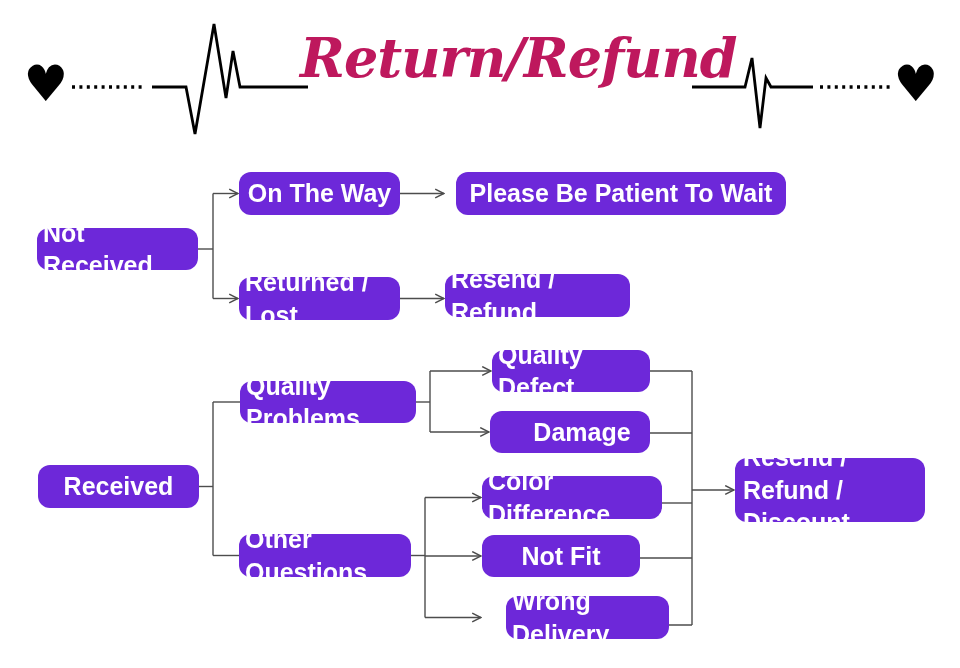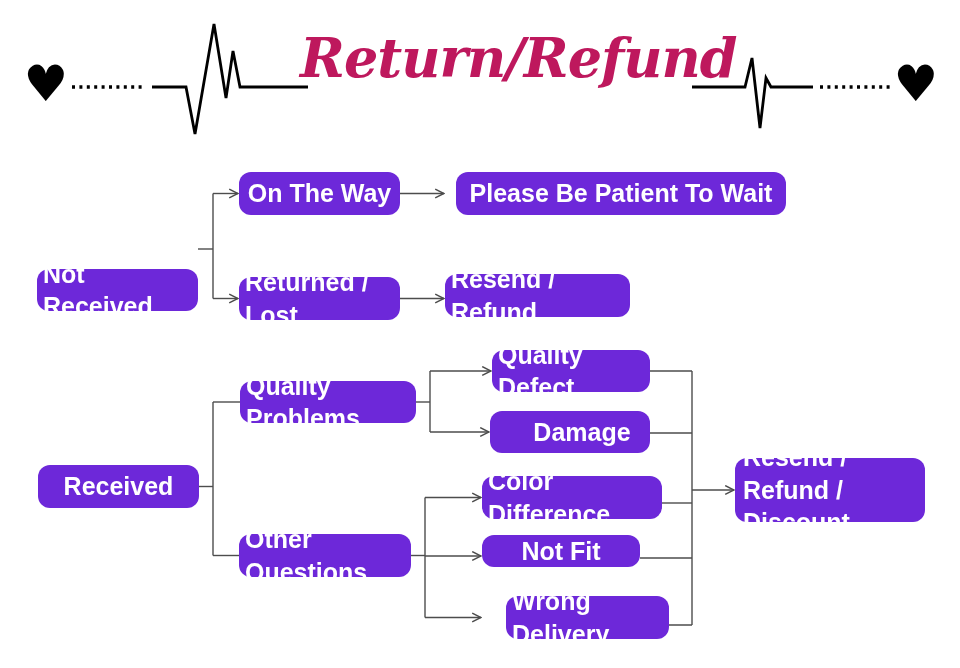--- a/index.html
+++ b/index.html
@@ -27,32 +27,32 @@
   .title {
     position: absolute; z-index: 2;
     left: 300px; top: 26px; width: 400px;
     text-align: center;
     font-family: "DejaVu Serif", serif;
     font-style: italic; font-weight: bold;
     font-size: 54px; color: #be185d;
     letter-spacing: -1px; white-space: nowrap;
   }
   
-  #n0  { left: 37px;  top: 228px; width: 161px; height: 42px; margin-top: 41px; }
+  #n0  { left: 37px;  top: 228px; width: 161px; height: 42px; }
   #n1  { left: 239px; top: 172px; width: 161px; height: 43px; }
   #n2  { left: 456px; top: 172px; width: 330px; height: 43px; }
   #n3  { left: 239px; top: 277px; width: 161px; height: 43px; }
   #n4  { left: 445px; top: 274px; width: 185px; height: 43px; }
   #n5  { left: 38px;  top: 465px; width: 161px; height: 43px; }
   #n6  { left: 240px; top: 381px; width: 176px; height: 42px; }
   #n7  { left: 239px; top: 534px; width: 172px; height: 43px; }
   #n8  { left: 492px; top: 350px; width: 158px; height: 42px; }
   #n9  { left: 490px; top: 411px; width: 160px; height: 42px; padding-left: 30px; }
   #n10 { left: 482px; top: 476px; width: 180px; height: 43px; }
-  #n11 { left: 482px; top: 535px; width: 158px; height: 32px; }
+  #n11 { left: 482px; top: 535px; width: 158px; height: 42px; }
   #n12 { left: 506px; top: 596px; width: 163px; height: 43px; }
   #n13 { left: 735px; top: 458px; width: 190px; height: 64px; padding: 0 8px; }
 </style>
 </head>
 <body>
 
 <div class="stage">
 
   <svg class="wires" width="960" height="668" viewBox="0 0 960 668">
     <defs>

